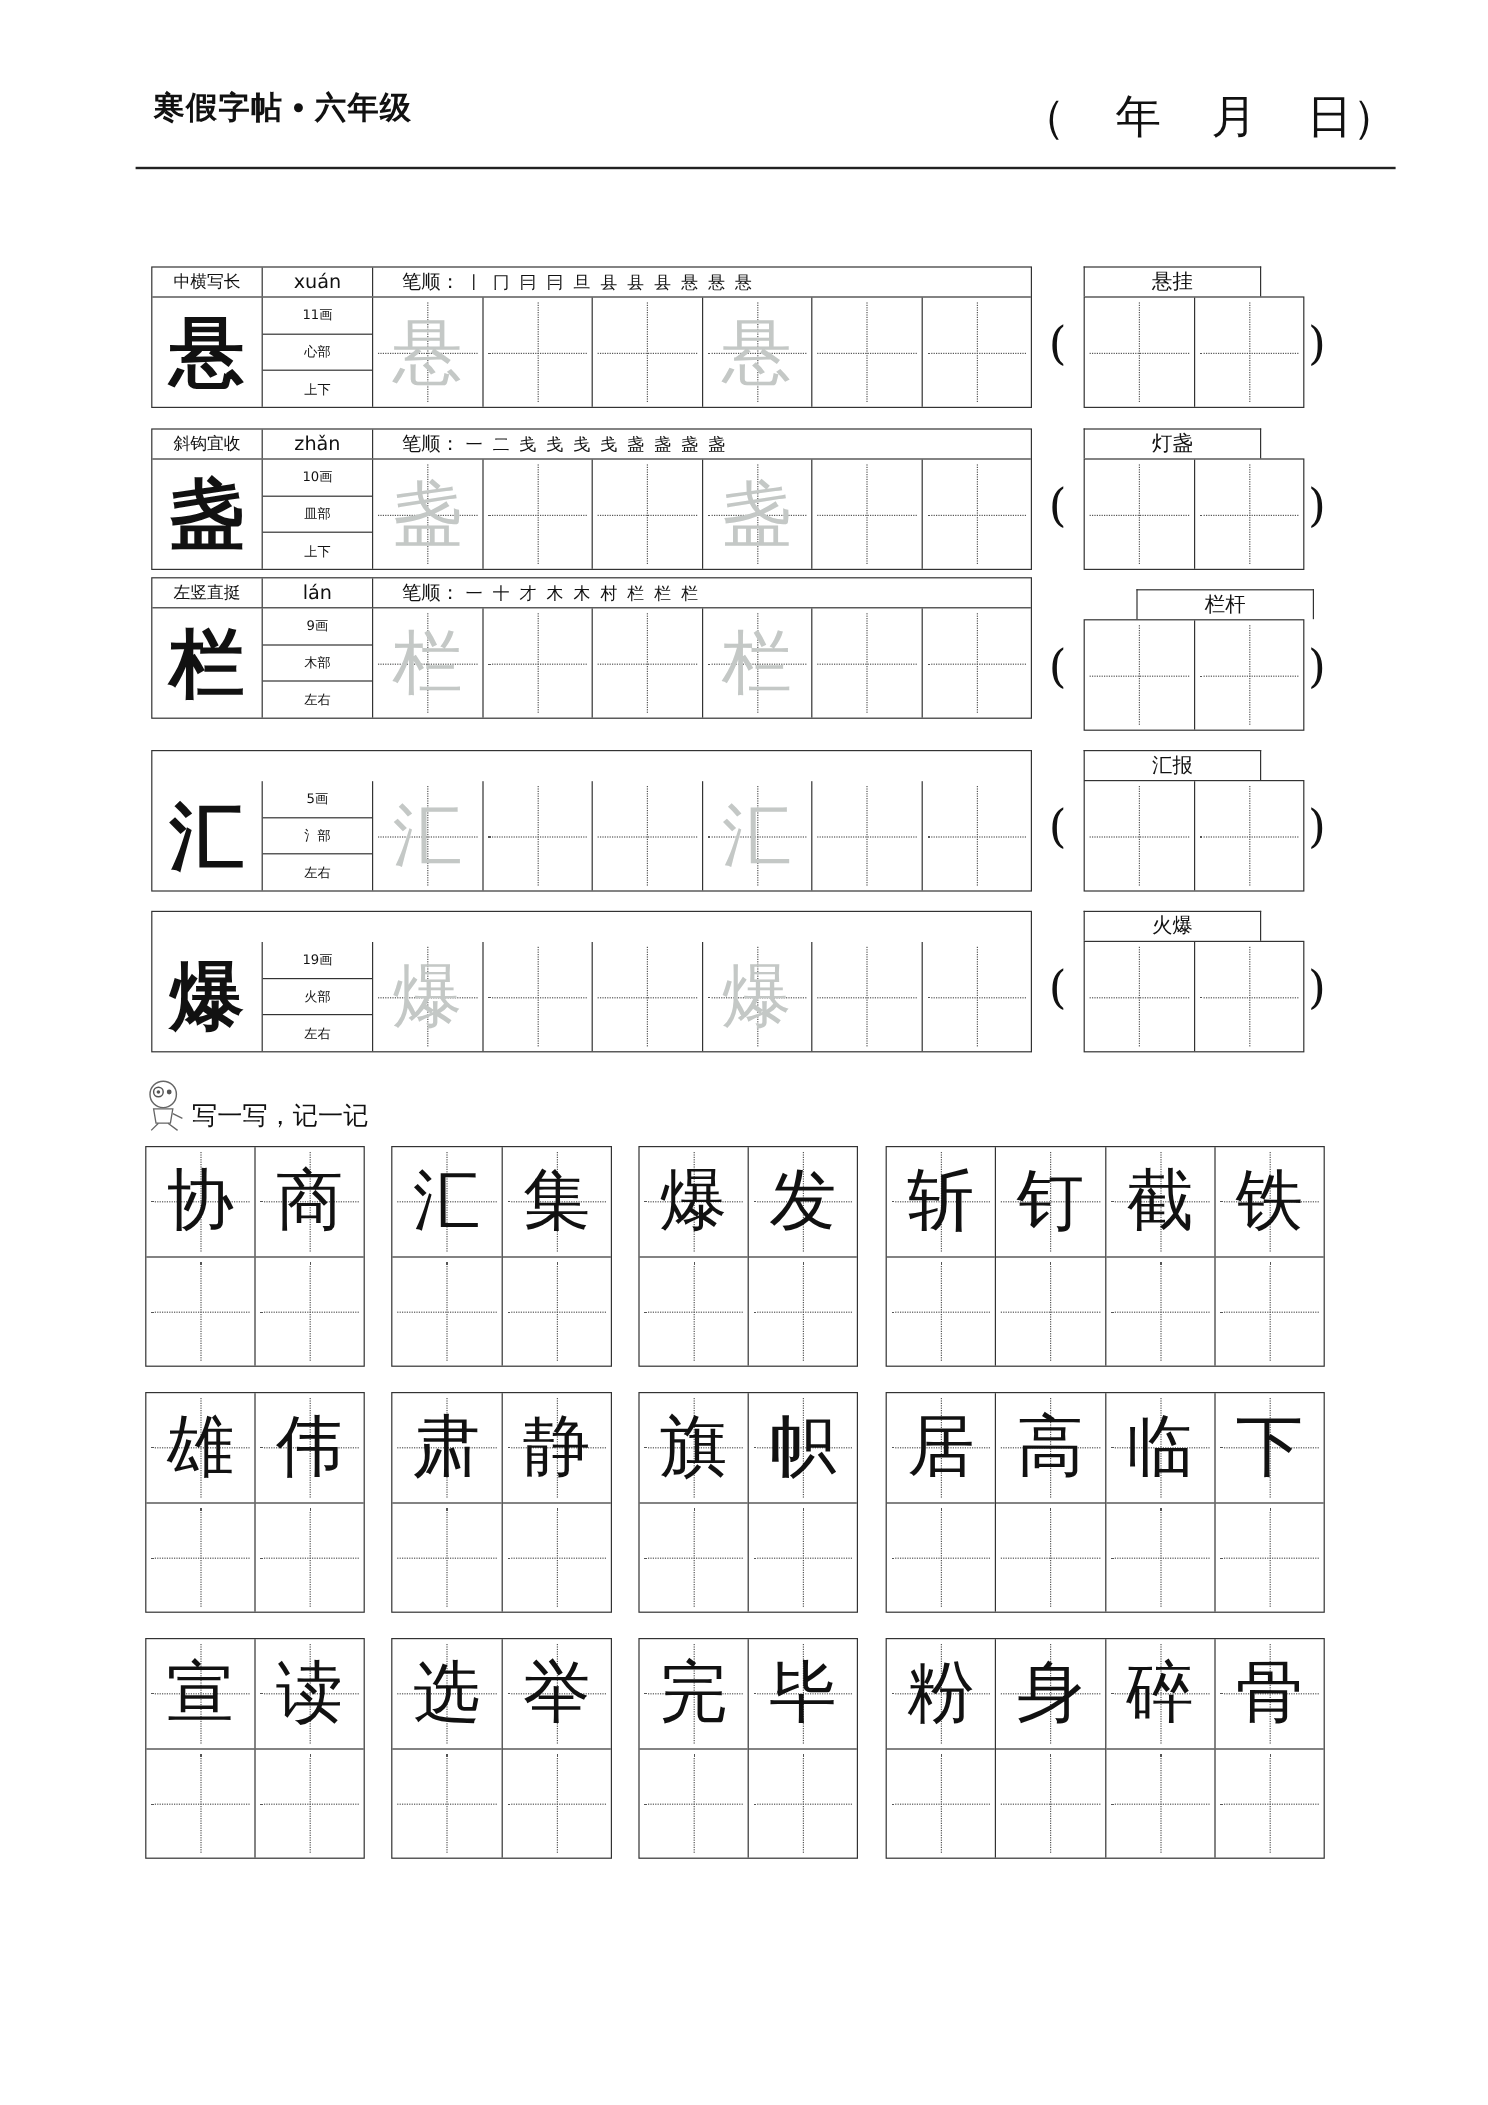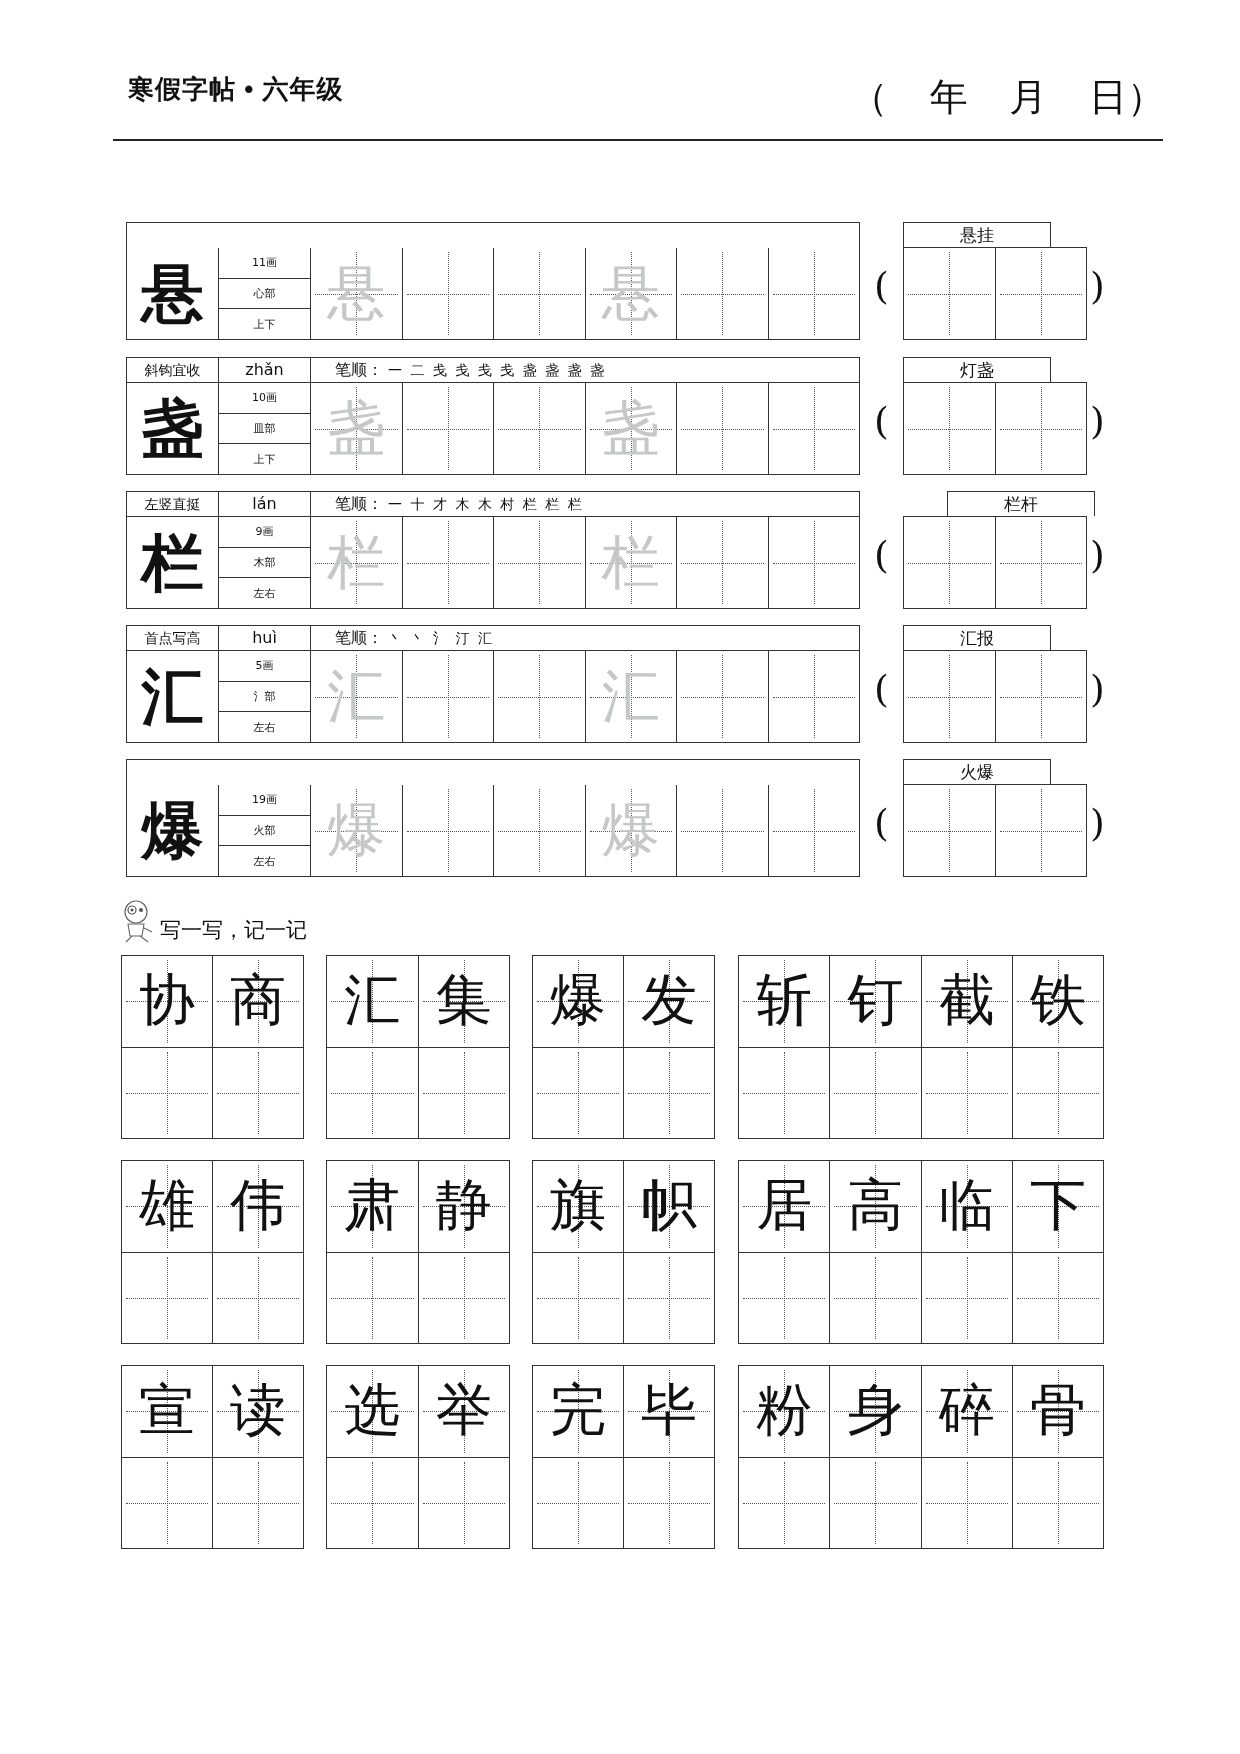--- a/index.html
+++ b/index.html
@@ -53,20 +53,28 @@
 <div class="date-field">
   <span>（</span>
   <span>年</span>
   <span>月</span>
   <span>日）</span>
 </div>
 <div class="header-rule"></div>
 
 <div id="char-blocks">
     <div class="char-block" style="top: 222px;">
+      <div class="cb-head">
+        <div class="cb-tip">中横写长</div>
+        <div class="cb-pinyin">xuán</div>
+        <div class="cb-strokes">
+          <span>笔顺：</span>
+          <span class="seq">丨 冂 冃 冃 旦 县 县 县 悬 悬 悬</span>
+        </div>
+      </div>
       <div class="cb-body">
         <div class="cb-big">悬</div>
         <div class="cb-meta">
           <div>11画</div>
           <div>心部</div>
           <div>上下</div>
         </div>
         <div class="cb-cells">
           <div class="tian">
             <span class="ghost">悬</span>
@@ -118,21 +126,21 @@
         </div>
       </div>
     </div>
     <div class="word-head" style="top: 357px;">灯盏</div>
     <div class="word-box" style="top: 382px;">
       <div class="tian"></div>
       <div class="tian"></div>
     </div>
     <div class="paren" style="left: 874px; top: 399px;">(</div>
     <div class="paren" style="left: 1090px; top: 399px;">)</div>
-    <div class="char-block" style="top: 491px; padding-left: 24px;">
+    <div class="char-block" style="top: 481px; padding-left: 24px;">
       <div class="cb-head">
         <div class="cb-tip">左竖直挺</div>
         <div class="cb-pinyin">lán</div>
         <div class="cb-strokes">
           <span>笔顺：</span>
           <span class="seq">一 十 才 木 木 村 栏 栏 栏</span>
         </div>
       </div>
       <div class="cb-body">
         <div class="cb-big">栏</div>
@@ -156,28 +164,20 @@
       </div>
     </div>
     <div class="word-head" style="top: 491px; margin-left: 44px;">栏杆</div>
     <div class="word-box" style="top: 516px;">
       <div class="tian"></div>
       <div class="tian"></div>
     </div>
     <div class="paren" style="left: 874px; top: 533px;">(</div>
     <div class="paren" style="left: 1090px; top: 533px;">)</div>
     <div class="char-block" style="top: 625px;">
-      <div class="cb-head">
-        <div class="cb-tip">首点写高</div>
-        <div class="cb-pinyin">huì</div>
-        <div class="cb-strokes">
-          <span>笔顺：</span>
-          <span class="seq">丶 丶 氵 汀 汇</span>
-        </div>
-      </div>
       <div class="cb-body">
         <div class="cb-big">汇</div>
         <div class="cb-meta">
           <div>5画</div>
           <div>氵部</div>
           <div>左右</div>
         </div>
         <div class="cb-cells">
           <div class="tian">
             <span class="ghost">汇</span>

